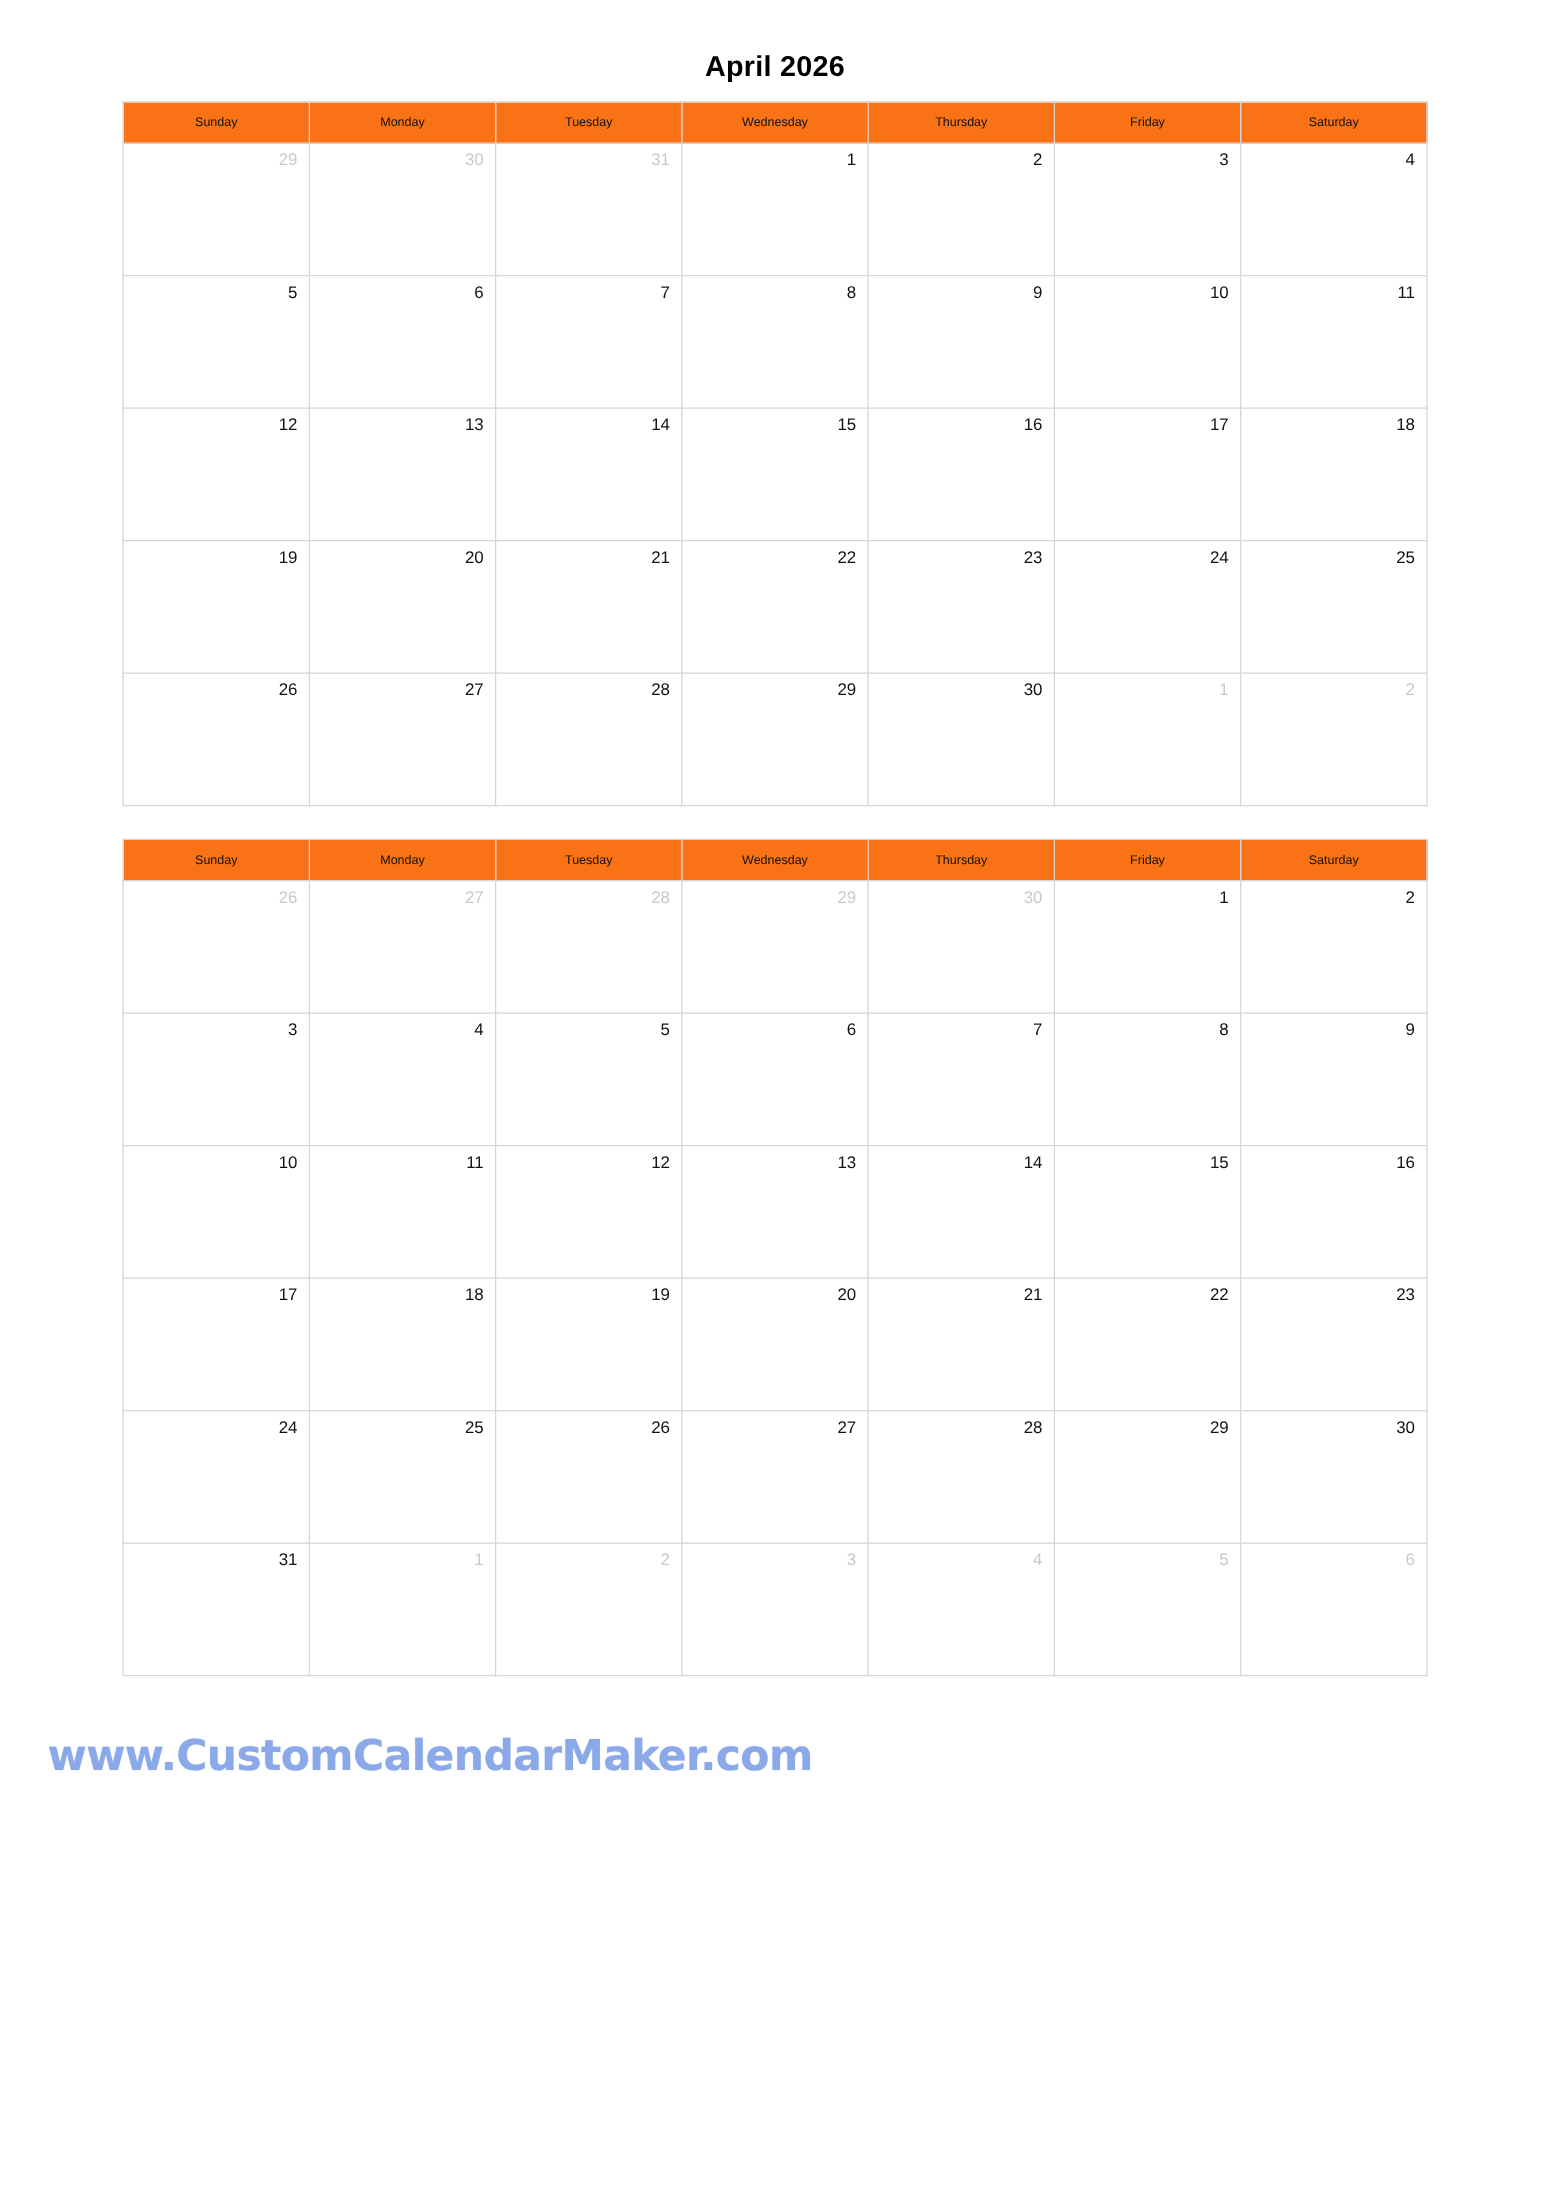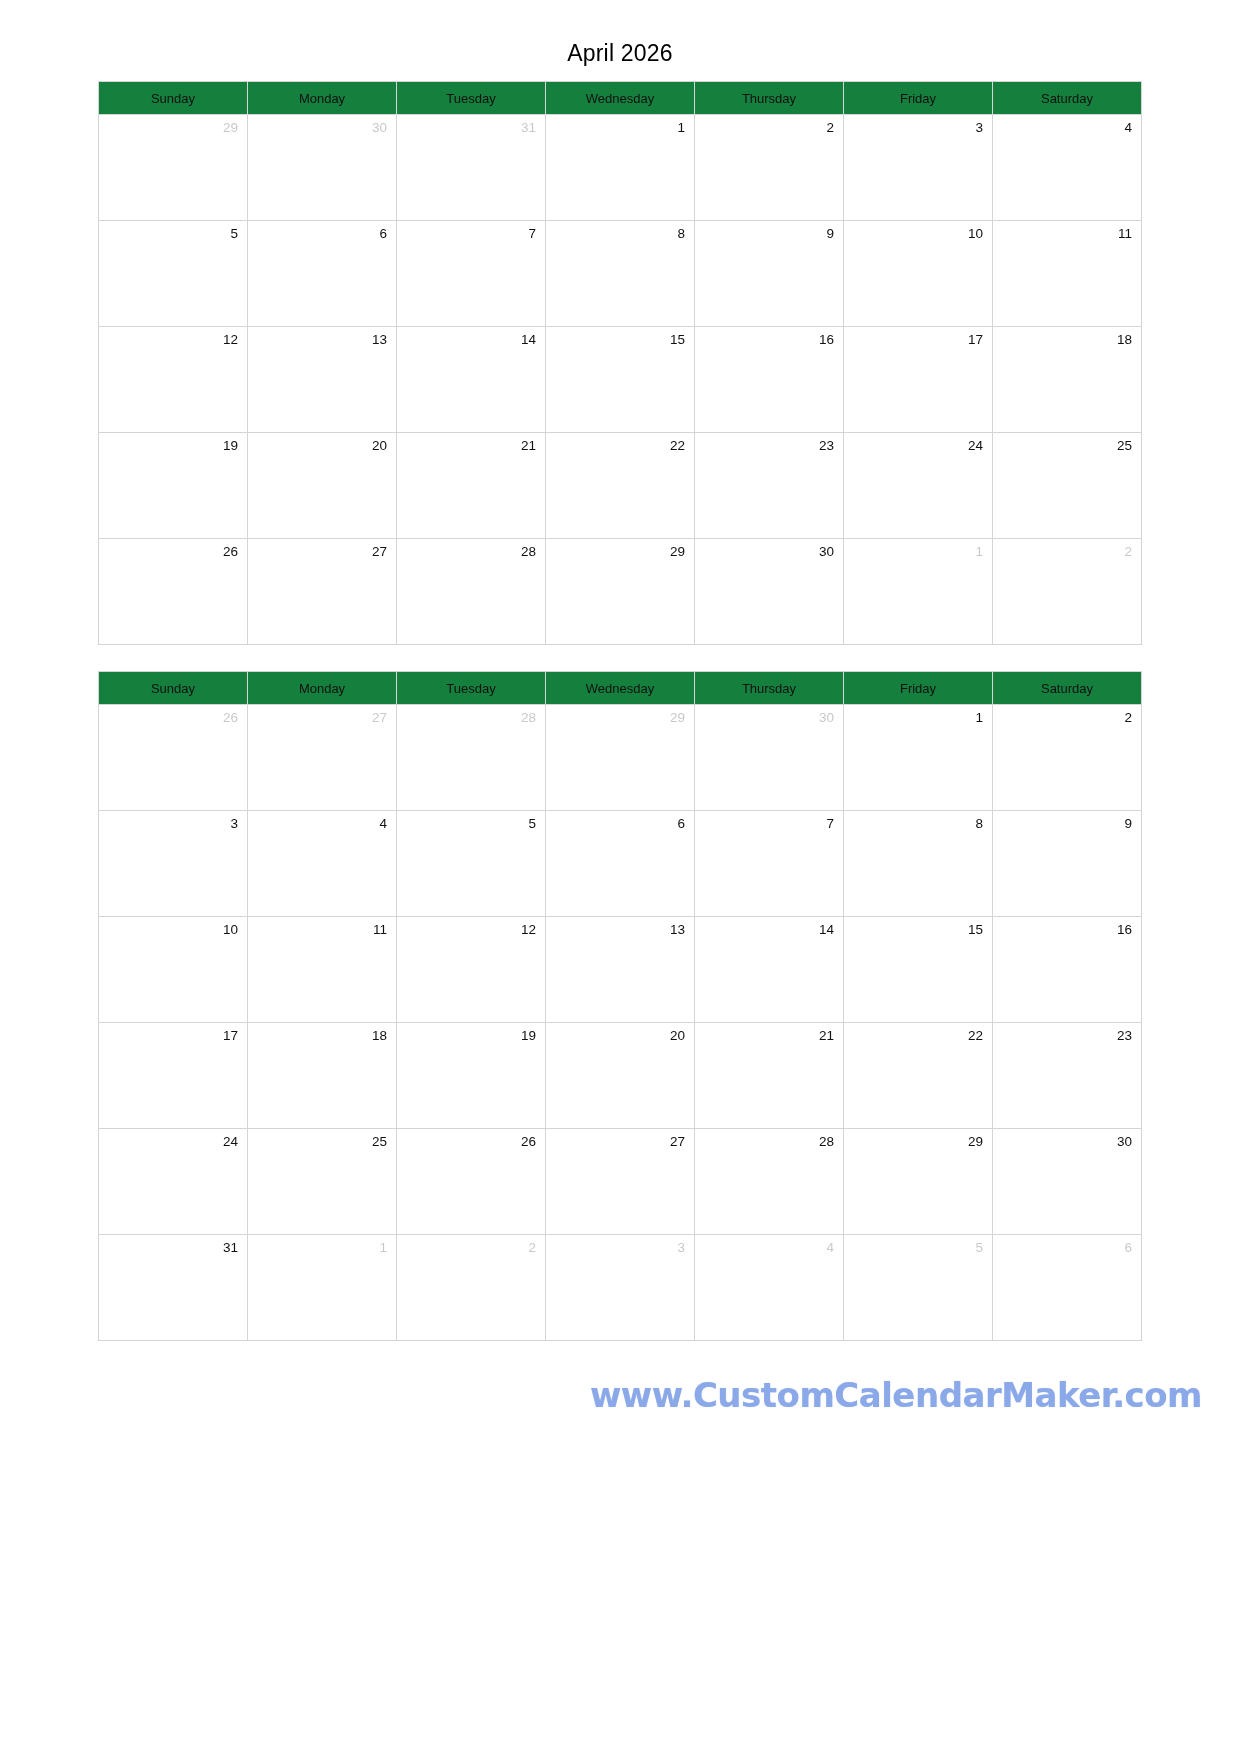--- a/index.html
+++ b/index.html
@@ -19,60 +19,60 @@
     height: 1755px;
     box-sizing: border-box;
     padding: 30px 38px 0 38px;
   }
   .month-block {
     margin: 0 auto;
   }
   .month-title {
     text-align: center;
     font-size: 23px;
-    font-weight: normal;
+    font-weight: bold;
     color: #000;
     letter-spacing: 0.2px;
     margin: 10px 0 14px 0;
   }
   table.cal {
     width: 1044px;
     margin: 0 auto;
     border-collapse: collapse;
     table-layout: fixed;
   }
   table.cal th {
-    font-size: 13px;
+    font-size: 10px;
     font-weight: normal;
     text-align: center;
     padding: 6px 0 6px 0;
     border: 1px solid #d5d5d5;
-    background: #15803d;
+    background: #f97316;
     color: #111;
     height: 20px;
   }
   table.cal td {
     border: 1px solid #d5d5d5;
     height: 100px;
     vertical-align: top;
     padding: 5px 9px 0 0;
     text-align: right;
     font-size: 13.5px;
     color: #111;
     background: #fff;
   }
   table.cal td.muted {
     color: #c9c9c9;
   }
   #month-2-block {
     margin-top: 26px;
   }
   .footer {
-    text-align: right;
-    margin-top: 34px;
+    text-align: left;
+    margin-top: 44px;
   }
   .footer-link {
     font-family: "DejaVu Sans", sans-serif;
     font-size: 34px;
     font-weight: bold;
     color: #8ba9e8;
     text-decoration: none;
     letter-spacing: -0.5px;
     text-shadow: 0 0 1px #b9cdf4;
   }

